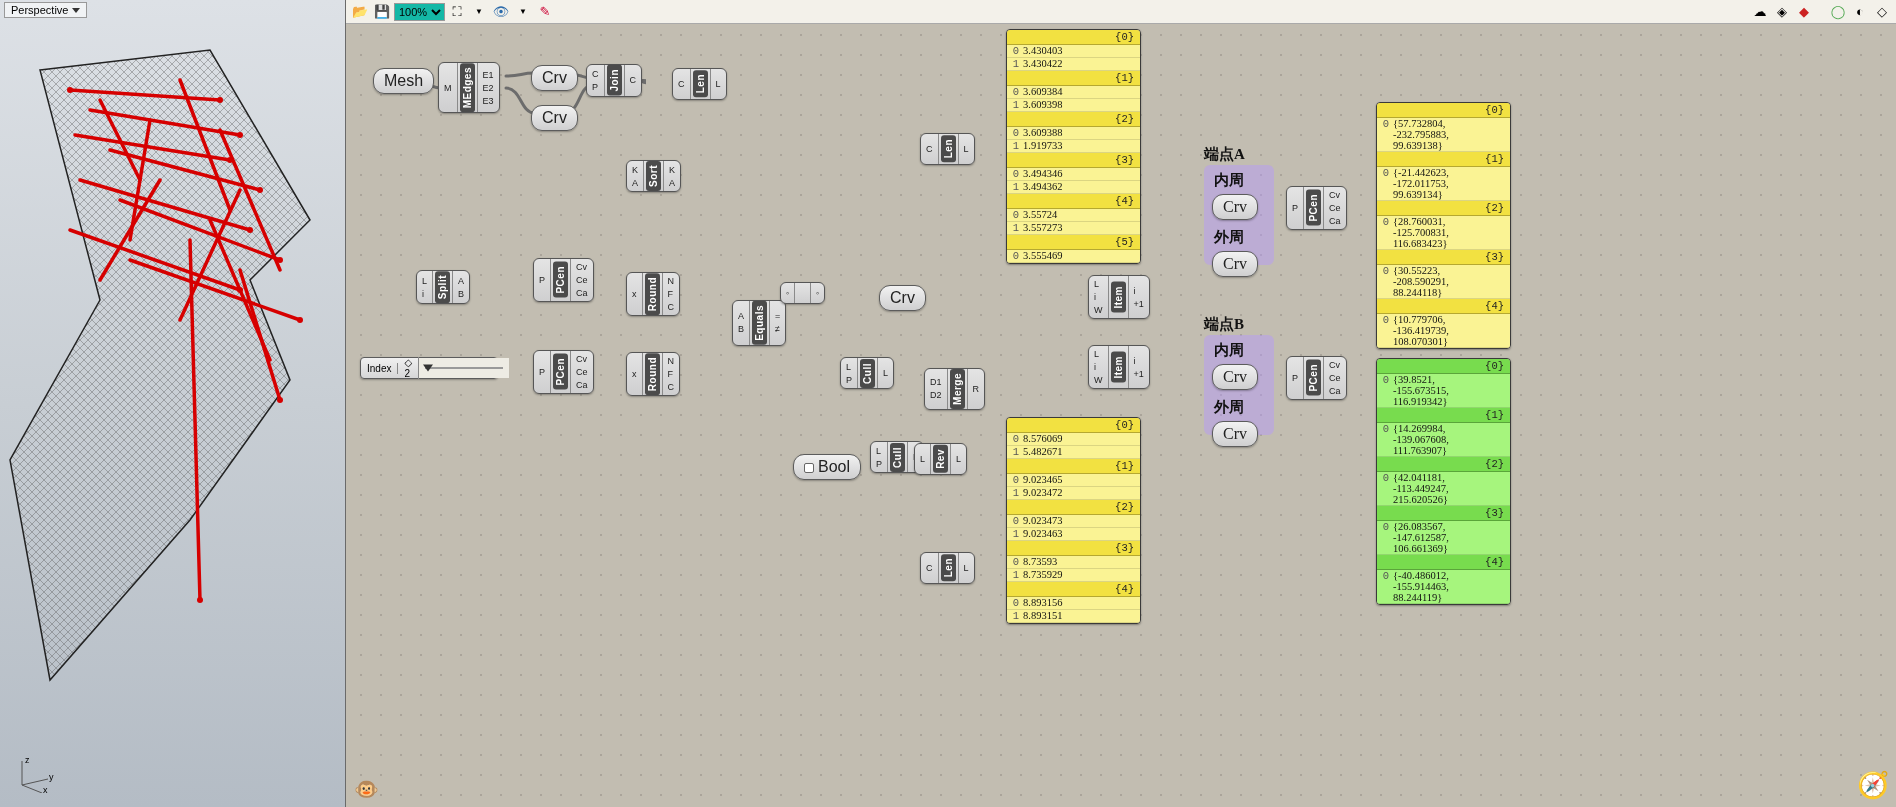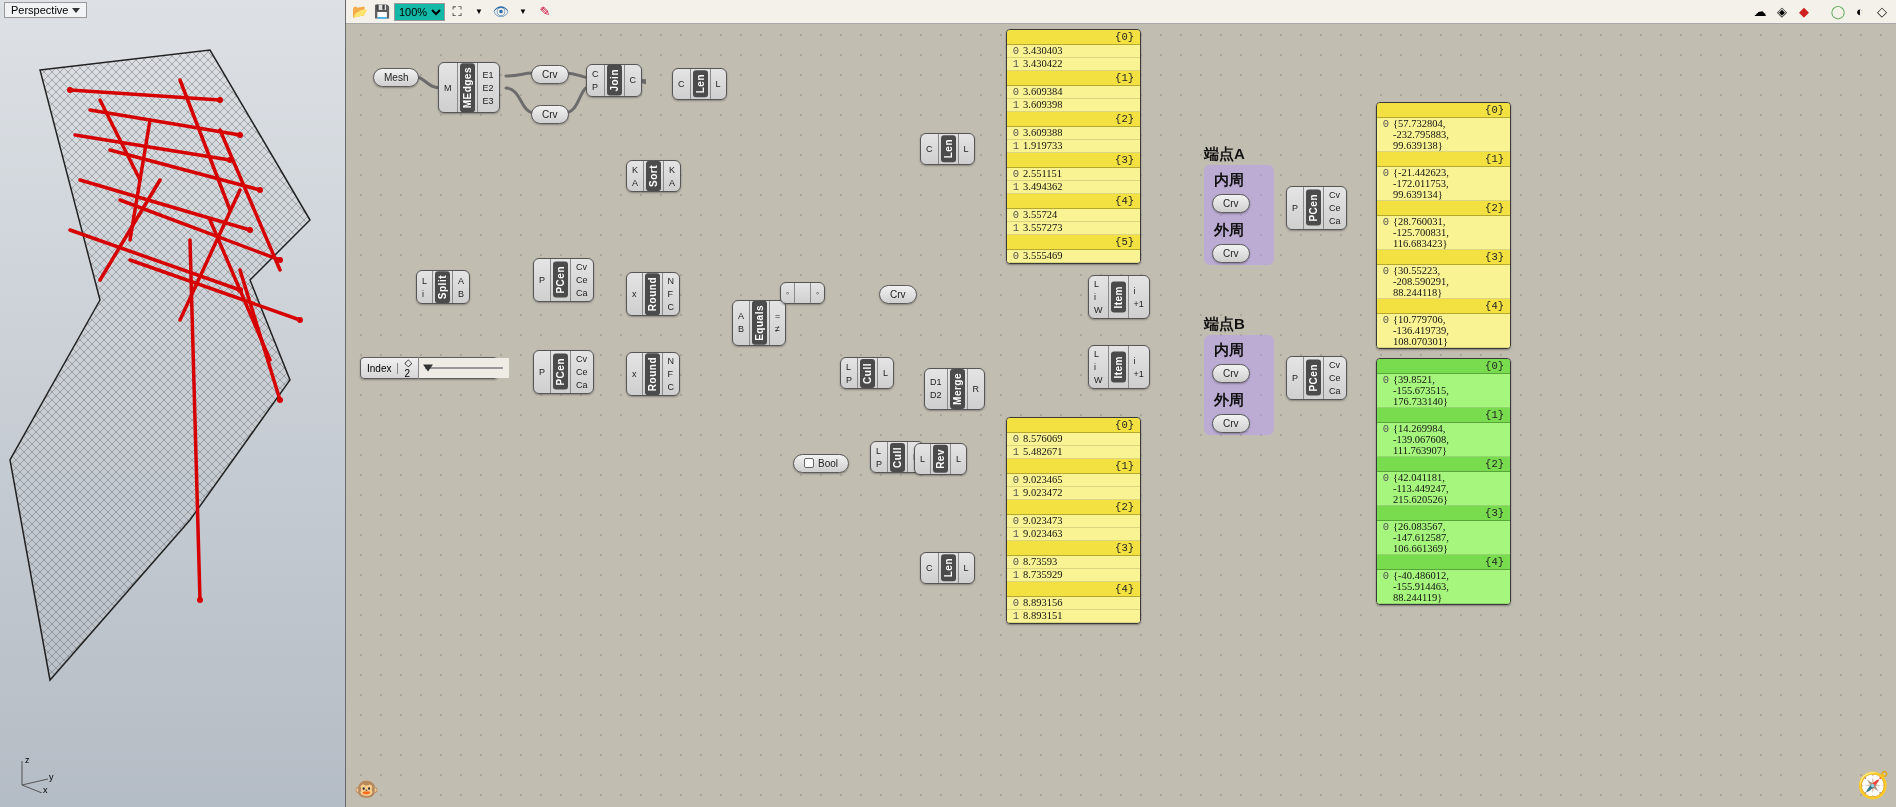--- a/index.html
+++ b/index.html
@@ -21,42 +21,42 @@
 
 .comp { position: absolute; display: flex; align-items: stretch; background: linear-gradient(180deg,#e4e4e4,#cfcfd0); border: 1px solid #565656; border-radius: 6px; box-shadow: 0 1px 2px rgba(0,0,0,.3); min-height: 32px; font-size: 9px; color: #222; z-index: 5; }
 .comp .col { display: flex; flex-direction: column; justify-content: center; }
 .comp .ins, .comp .outs { padding: 2px 3px; gap: 1px; }
 .comp .ins { border-right: 1px solid #8a8a8a; }
 .comp .outs { border-left: 1px solid #8a8a8a; }
 .comp .port { line-height: 12px; white-space: nowrap; padding: 0 2px; }
 .comp .core { display: flex; align-items: center; justify-content: center; padding: 0 2px; }
 .comp .vcore { background: #4b4b4b; color: #fff; writing-mode: vertical-rl; transform: rotate(180deg); padding: 4px 2px; border-radius: 3px; font-size: 10px; font-weight: 600; letter-spacing: .5px; }
 .comp .hcore { padding: 2px 6px; font-size: 10px; }
-.capsule { position: absolute; background: linear-gradient(180deg,#f2f2f2,#cfcfd0); border: 1px solid #5c5c5c; border-radius: 11px; padding: 3px 10px; font-size: 10px; color: #222; box-shadow: 0 1px 2px rgba(0,0,0,.3); z-index: 5; white-space: nowrap; }
+.capsule { position: absolute; background: linear-gradient(180deg,#f2f2f2,#cfcfd0); border: 1px solid #5c5c5c; border-radius: 11px; padding: 3px 10px; font-size: 16px; color: #222; box-shadow: 0 1px 2px rgba(0,0,0,.3); z-index: 5; white-space: nowrap; }
 
 .slider { position: absolute; display: flex; align-items: center; background: linear-gradient(180deg,#f0f0f0,#d6d6d7); border: 1px solid #5c5c5c; border-radius: 4px; height: 22px; z-index: 5; font-size: 10px; box-shadow: 0 1px 2px rgba(0,0,0,.3); }
 .slider .lbl { padding: 0 6px; border-right: 1px solid #888; }
 .slider .track { position: relative; height: 100%; display: flex; align-items: center; padding: 0 6px; background: #eeece4; min-width: 90px; }
 .slider .track .line { flex: 1; height: 2px; background: #999; position: relative; }
 .slider .track .handle { position: absolute; left: 10%; top: 50%; transform: translate(-50%,-50%); width: 0; height: 0; border-left: 5px solid transparent; border-right: 5px solid transparent; border-top: 7px solid #333; }
 .slider .val { padding: 0 6px; border-right: 1px solid #888; }
 
 
 .datapanel { position: absolute; border: 1px solid #3a3a3a; border-radius: 4px; overflow: hidden; font-family: "Courier New", monospace; font-size: 10.5px; box-shadow: 0 1px 2px rgba(0,0,0,.35); z-index: 4; }
 .datapanel.yellow .branch { background: #f2e141; }
 .datapanel.yellow .row { background: #faf394; }
 .datapanel.green  .branch { background: #78dc4e; }
 .datapanel.green  .row { background: #a6f57d; }
 .datapanel .branch { text-align: right; padding: 1px 6px; border-bottom: 1px solid rgba(0,0,0,.25); color: #222; font-weight: 400; }
 .datapanel .row { display: flex; border-bottom: 1px solid rgba(0,0,0,.12); }
 .datapanel .row .idx { width: 16px; text-align: right; padding-right: 4px; color: #555; }
 .datapanel .row .val { flex: 1; white-space: pre; color: #111; font-family: Liberation Serif, serif; }
 
 
-.grp { position: absolute; background: rgba(181,150,255,.45); border-radius: 6px; z-index: 3; padding: 4px; }
+.grp { position: absolute; background: rgba(181,150,255,.45); border-radius: 6px; z-index: 3; padding: 4px; font-family: Liberation Serif, serif; }
 .grp .title { position: absolute; top: -20px; left: 0; font-size: 15px; font-weight: 600; color: #111; white-space: nowrap; }
 .grp .sub { font-size: 15px; font-weight: 600; margin: 2px 6px; color: #111; }
 .grp .capsule { position: static; display: inline-block; margin: 2px 4px 6px; }
 
 
 .wires { position: absolute; inset: 0; z-index: 2; pointer-events: none; }
 .wires path { fill: none; stroke-linecap: round; }
 .wires .solid  { stroke: #6c6c6c; stroke-width: 3; }
 .wires .dashed { stroke: #6c6c6c; stroke-width: 4.5; stroke-dasharray: 3 6; }
 .wires .gdash  { stroke: #84c85f; stroke-width: 4.5; stroke-dasharray: 3 6; }
@@ -511,21 +511,21 @@
         <div class="idx">0</div>
         <div class="val">3.609388</div>
       </div>
       <div class="row">
         <div class="idx">1</div>
         <div class="val">1.919733</div>
       </div>
       <div class="branch">{3}</div>
       <div class="row">
         <div class="idx">0</div>
-        <div class="val">2.551151</div>
+        <div class="val">3.494346</div>
       </div>
       <div class="row">
         <div class="idx">1</div>
         <div class="val">3.494362</div>
       </div>
       <div class="branch">{4}</div>
       <div class="row">
         <div class="idx">0</div>
         <div class="val">3.55724</div>
       </div>
@@ -622,21 +622,21 @@
 -136.419739,
 108.070301}</div>
       </div>
     </div>
   <div id="panel-green-pts" class="datapanel green" style="left:1030px; top:358px; width:135px">
       <div class="branch">{0}</div>
       <div class="row">
         <div class="idx">0</div>
         <div class="val">{39.8521,
 -155.673515,
-176.733140}</div>
+116.919342}</div>
       </div>
       <div class="branch">{1}</div>
       <div class="row">
         <div class="idx">0</div>
         <div class="val">{14.269984,
 -139.067608,
 111.763907}</div>
       </div>
       <div class="branch">{2}</div>
       <div class="row">

